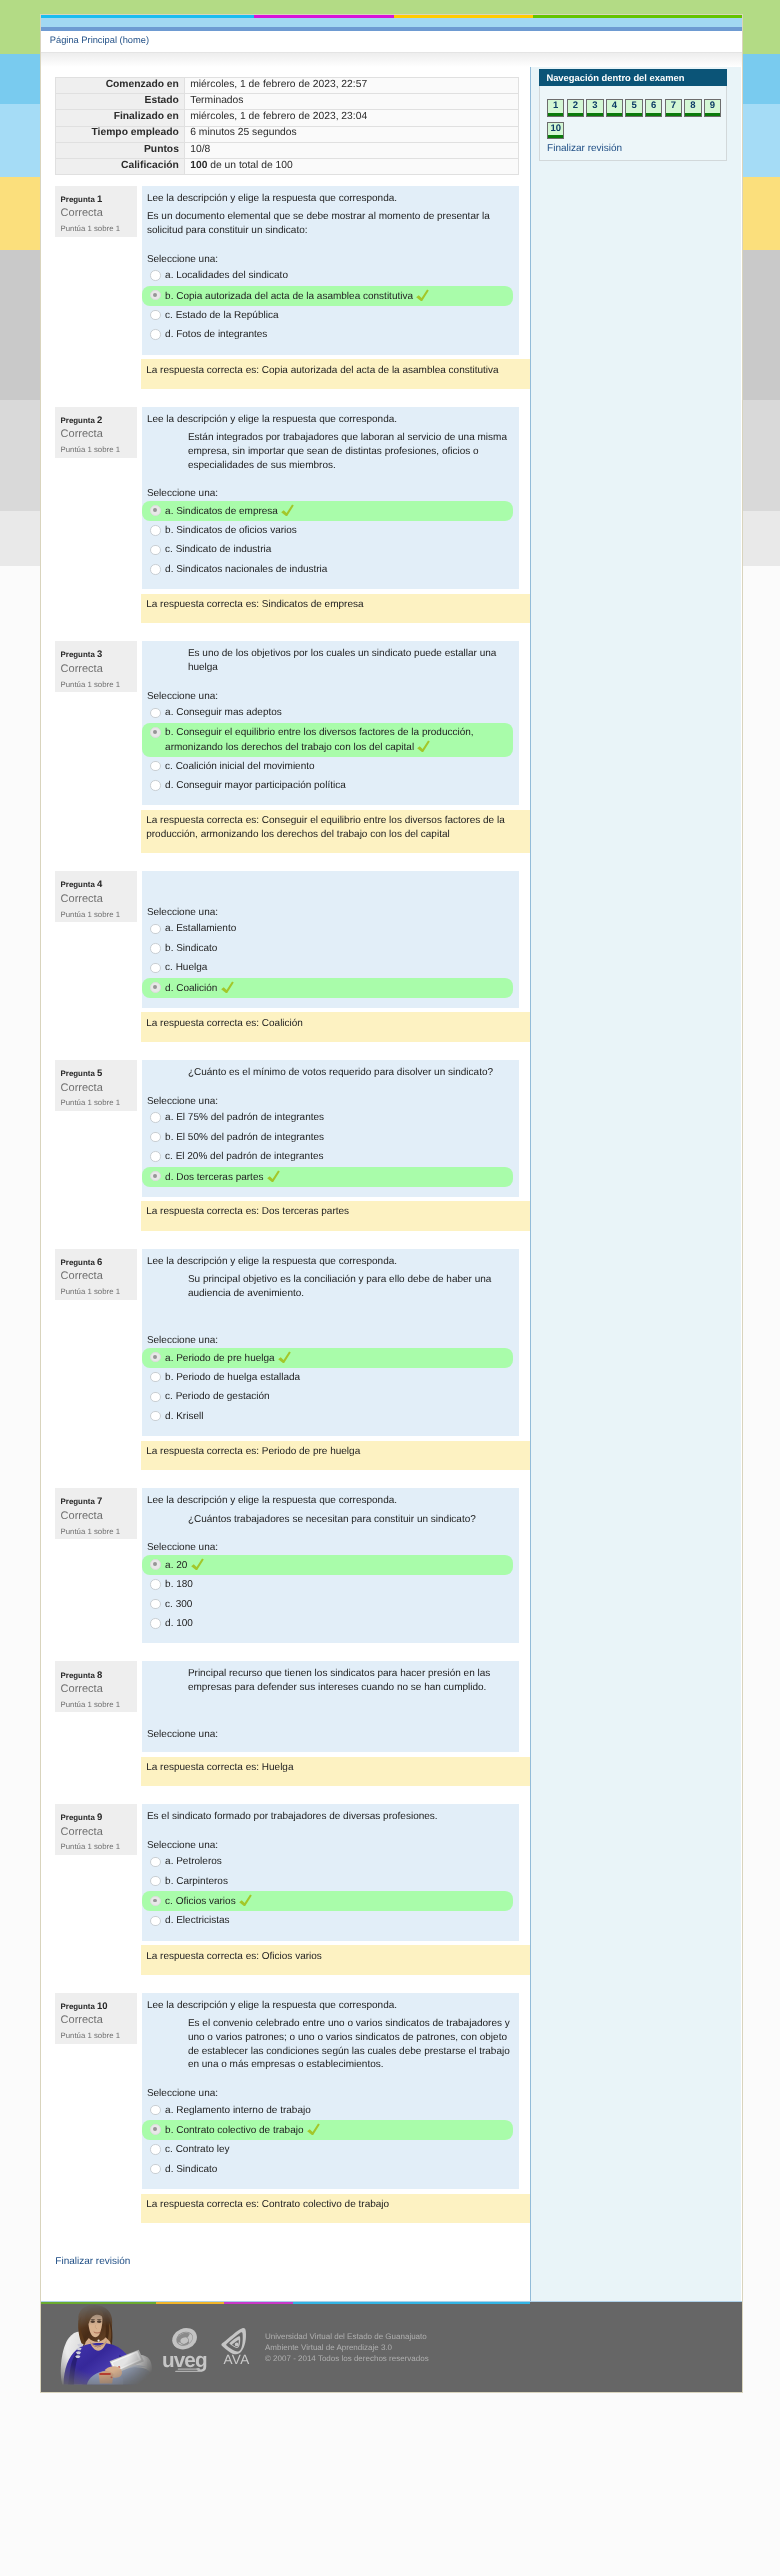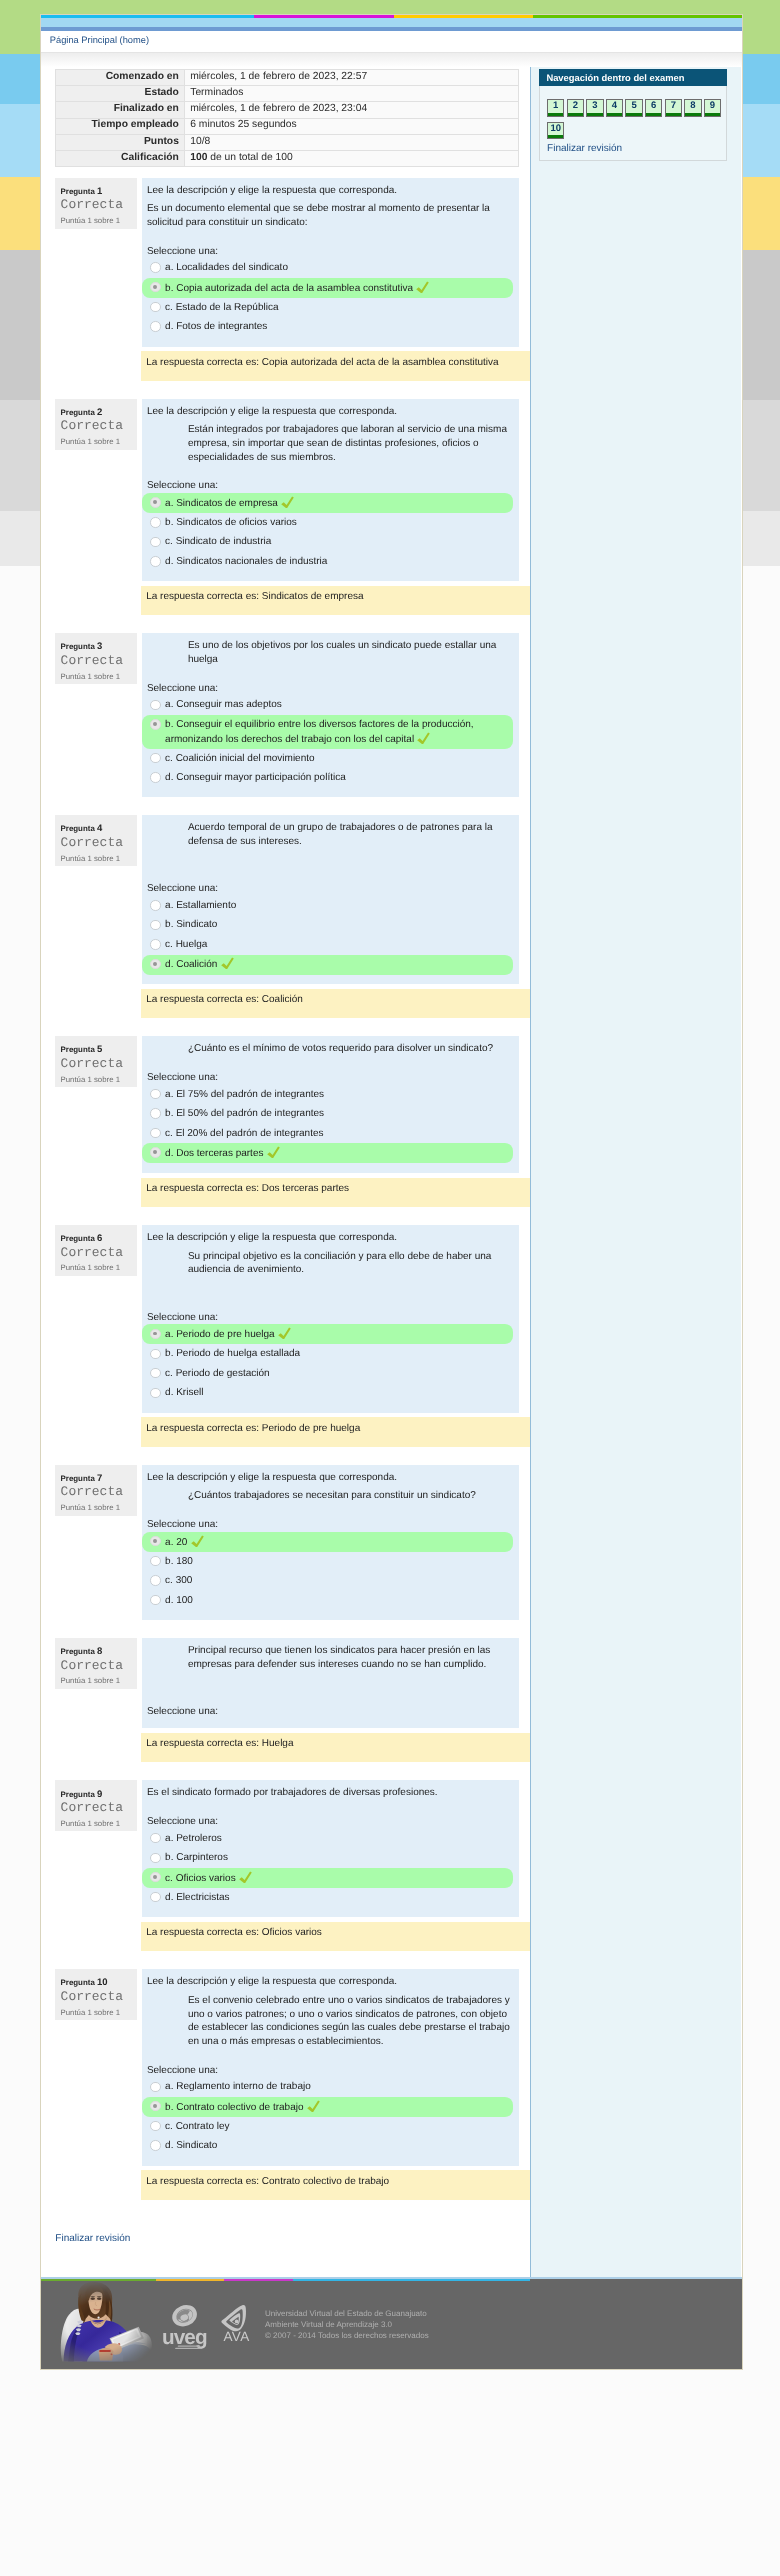--- a/index.html
+++ b/index.html
@@ -54,21 +54,21 @@
   .breadcrumb-wrap{background:#ffffff;height:21px;position:relative;border-bottom:0.8px solid #e4e4e4;}
   .breadcrumb{
     position:absolute;left:8.8px;top:4.4px;
     color:#1f4e85;font-size:9.3px;font-weight:normal;
   }
   .page-body{background:#ffffff;position:relative;}
   .page-body:before{content:"";position:absolute;left:0;top:0;right:0;height:14.3px;background:linear-gradient(to bottom,#ededed,#ffffff);}
 
   
   .cols{display:flex;align-items:stretch;}
-  .col-main{width:489px;position:relative;padding-top:0px;}
+  .col-main{width:489px;position:relative;padding-top:8px;}
   .col-side{
     width:211px;background:#e9f4f8;border-left:1.8px solid #93bcd9;
     box-sizing:border-box;
   }
 
   
   table.generaltable{
     border-collapse:separate;border-spacing:0;margin:16px 0 0 13.7px;position:relative;width:464px;
     border:0.7px solid #e0e0e0;box-sizing:border-box;
   }
@@ -85,21 +85,21 @@
 
   
   .que{position:relative;margin:0 0 0 13.7px;width:464px;}
   .qwrap:first-child{margin-top:10.4px;}
   .que .info{
     position:absolute;left:0;top:0;width:82px;background:#eeeeee;
     padding:8.1px 5.9px 0;box-sizing:border-box;height:51px;
   }
   .que .info .no{font-size:7.9px;font-weight:bold;color:#262626;line-height:12.7px;}
   .que .info .no b{font-size:9.5px;font-weight:bold;}
-  .que .info .state{font-size:13px;color:#6f6f6f;line-height:14.6px;font-family:Liberation Mono, monospace;}
+  .que .info .state{font-size:11px;color:#6f6f6f;line-height:14.6px;}
   .que .info .grade{font-size:7.8px;color:#6f6f6f;line-height:15px;}
   .que .content{
     margin-left:87px;background:#e2eef8;padding:6px 0 9.8px 0;
   }
   .qtext{margin:0 6.5px 0 5.2px;font-size:10px;line-height:13.7px;color:#222;}
   .qtext p{margin:0 0 4.9px 0;}
   .qtext p:last-child{margin-bottom:0;}
   .qtext p.ind{margin-left:41px;}
   .qtext p.blank{height:13.7px;margin:0 0 4.9px 0;}
   .prompt{font-size:10px;color:#222;margin:15px 0 0 5.2px;line-height:13.7px;}
@@ -302,31 +302,31 @@
                   <ul class="answers">
                     <li class=""><span class="radio"></span><span>a. Conseguir mas adeptos</span></li>
                     <li class="correct"><span class="radio"></span><span>b. Conseguir el equilibrio entre los diversos factores de la producción, armonizando los derechos del trabajo con los del capital</span><svg class="tick" width="13" height="12.4" viewBox="0 0 20 19">
                         <path d="M0.3 12.6 L4.2 9.4 L8.6 13.9 L17.0 0.6 L19.7 2.3 L9.5 18.4 L7.6 18.4 Z" fill="#a3c72a"></path>
                       </svg></li>
                     <li class=""><span class="radio"></span><span>c. Coalición inicial del movimiento</span></li>
                     <li class=""><span class="radio"></span><span>d. Conseguir mayor participación política</span></li>
                   </ul>
                 </div>
               </div>
+              <div class="feedback">La respuesta correcta es: Conseguir el equilibrio entre los diversos factores de la producción, armonizando los derechos del trabajo con los del capital</div>
             </div>
             <div class="qwrap">
               <div class="que">
                 <div class="info">
                   <div class="no">Pregunta <b>4</b></div>
                   <div class="state">Correcta</div>
                   <div class="grade">Puntúa 1 sobre 1</div>
                 </div>
                 <div class="content">
                   <div class="qtext">
-                    <p class="ind">Acuerdo temporal de un grupo de trabajadores o de patrones para la defensa de sus intereses.</p>
                     <p class="blank"></p>
                   </div>
                   <div class="prompt">Seleccione una:</div>
                   <ul class="answers">
                     <li class=""><span class="radio"></span><span>a. Estallamiento</span></li>
                     <li class=""><span class="radio"></span><span>b. Sindicato</span></li>
                     <li class=""><span class="radio"></span><span>c. Huelga</span></li>
                     <li class="correct"><span class="radio"></span><span>d. Coalición</span><svg class="tick" width="13" height="12.4" viewBox="0 0 20 19">
                         <path d="M0.3 12.6 L4.2 9.4 L8.6 13.9 L17.0 0.6 L19.7 2.3 L9.5 18.4 L7.6 18.4 Z" fill="#a3c72a"></path>
                       </svg></li>

